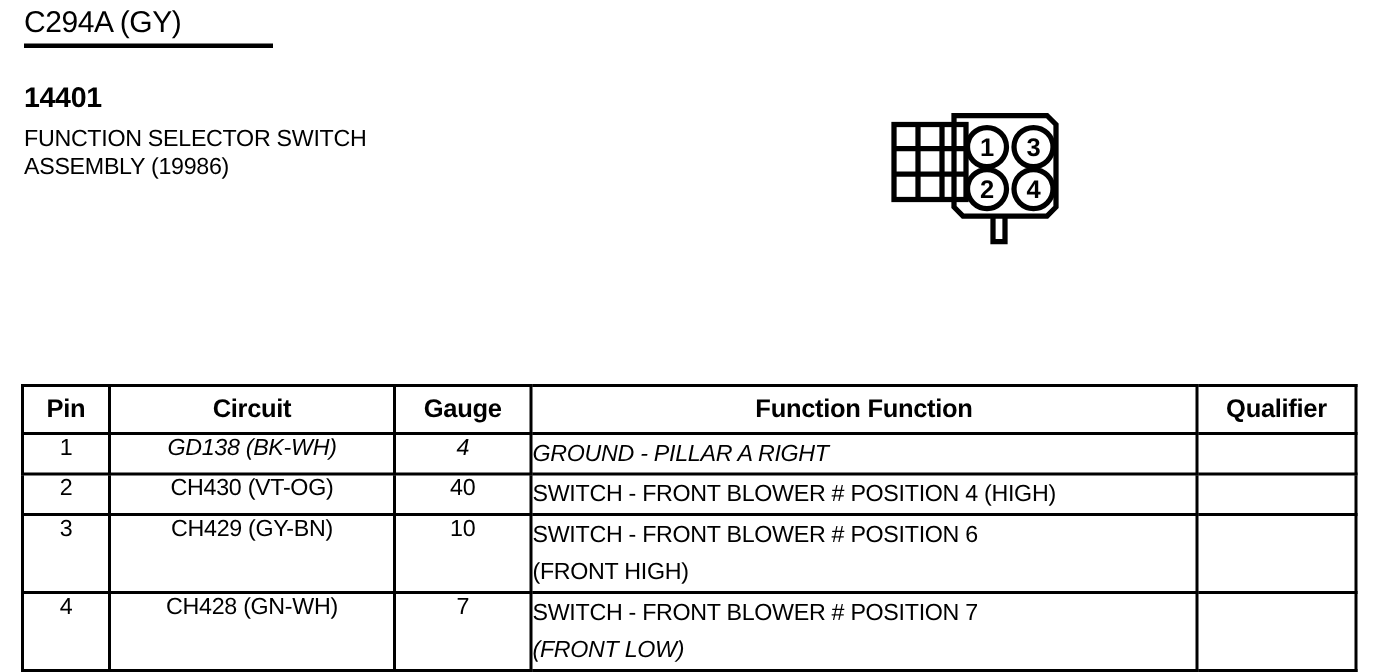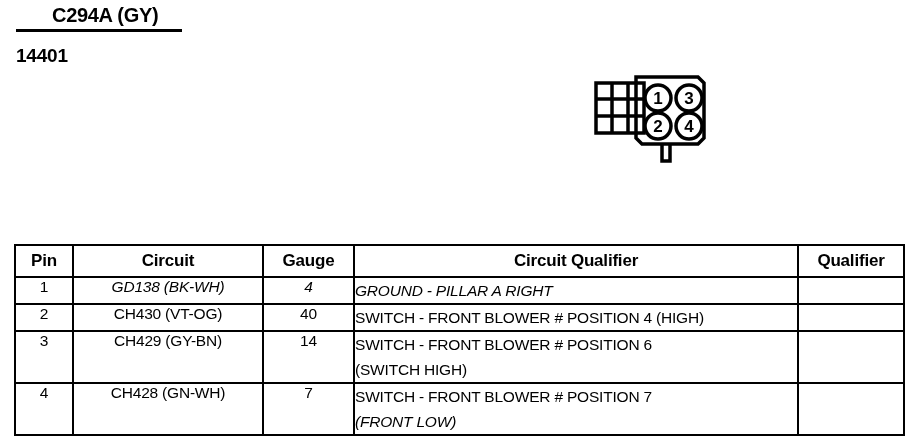--- a/index.html
+++ b/index.html
@@ -17,37 +17,36 @@
     color: #000000;
     -webkit-font-smoothing: none;
   }
 
   
   .connector-title {
     position: absolute;
     left: 16px;
     top: 4px;
     font-size: 20px;
-    font-weight: bold;
+    font-weight: normal;
     letter-spacing: -0.3px;
     white-space: nowrap;
-    margin-left: 36px;
   }
   .connector-title-underline {
     position: absolute;
     left: 16px;
     top: 29px;
     width: 166px;
     height: 3px;
     background: #000;
   }
   .part-number {
     position: absolute;
     left: 16px;
-    top: 45px;
+    top: 55px;
     font-size: 19px;
     font-weight: bold;
     letter-spacing: -0.2px;
     white-space: nowrap;
   }
   .part-desc {
     position: absolute;
     left: 16px;
     top: 84px;
     font-size: 15.5px;
@@ -64,21 +63,21 @@
     top: 58px;
     width: 150px;
     height: 115px;
   }
   .connector-figure svg { display: block; }
 
   
   .pin-table-wrap {
     position: absolute;
     left: 14px;
-    top: 244px;
+    top: 256px;
     width: 782px;
   }
   table.pin-table {
     border-collapse: collapse;
     width: 889px;
     table-layout: fixed;
   }
   table.pin-table th,
   table.pin-table td {
     border: 2px solid #000;
@@ -129,20 +128,22 @@
 </style>
 </head>
 <body>
 
 <div class="connector-title">C294A (GY)</div>
 <div class="connector-title-underline"></div>
 
 <div class="part-number">14401</div>
 
 <div class="part-desc">
+  <div>FUNCTION SELECTOR SWITCH</div>
+  <div>ASSEMBLY (19986)</div>
 </div>
 
 <div class="connector-figure">
   <svg width="150" height="115" viewBox="0 0 150 115" xmlns="http://www.w3.org/2000/svg">
     <g fill="none" stroke="#000" stroke-width="3.5">
 
       <rect x="8" y="25" width="48" height="50"></rect>
       <line x1="24" y1="25" x2="24" y2="75"></line>
       <line x1="40" y1="25" x2="40" y2="75"></line>
       <line x1="8" y1="41" x2="56" y2="41"></line>
@@ -173,21 +174,21 @@
         <col class="c-circuit">
         <col class="c-gauge">
       <col class="c-function">
         <col class="c-qualifier">
     </colgroup>
     <thead>
       <tr>
         <th>Pin</th>
         <th>Circuit</th>
         <th>Gauge</th>
-        <th>Circuit Qualifier</th>
+        <th>Function Function</th>
         <th>Qualifier</th>
       </tr>
     </thead>
     <tbody>
 
       <tr class="row-h1">
         <td class="cell-pin">1</td>
         <td class="cell-circuit italic">GD138 (BK-WH)</td>
         <td class="cell-gauge italic">4</td>
         <td class="cell-function">
@@ -202,24 +203,24 @@
         <td class="cell-gauge">40</td>
         <td class="cell-function">
           <span class="cell-line">SWITCH - FRONT BLOWER # POSITION 4 (HIGH)</span>
         </td>
         <td class="cell-qualifier"></td>
       </tr>
 
       <tr class="row-h2">
         <td class="cell-pin">3</td>
         <td class="cell-circuit">CH429 (GY-BN)</td>
-        <td class="cell-gauge">14</td>
+        <td class="cell-gauge">10</td>
         <td class="cell-function">
           <span class="cell-line">SWITCH - FRONT BLOWER # POSITION 6</span>
-          <span class="cell-line">(SWITCH HIGH)</span>
+          <span class="cell-line">(FRONT HIGH)</span>
         </td>
         <td class="cell-qualifier"></td>
       </tr>
 
       <tr class="row-h2">
         <td class="cell-pin">4</td>
         <td class="cell-circuit">CH428 (GN-WH)</td>
         <td class="cell-gauge">7</td>
         <td class="cell-function">
           <span class="cell-line">SWITCH - FRONT BLOWER # POSITION 7</span>

